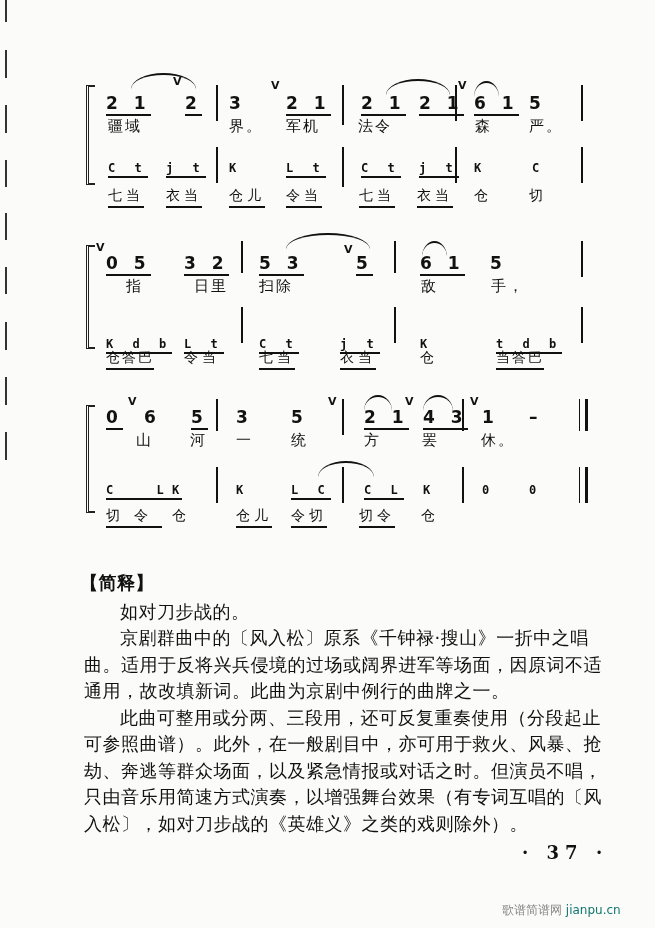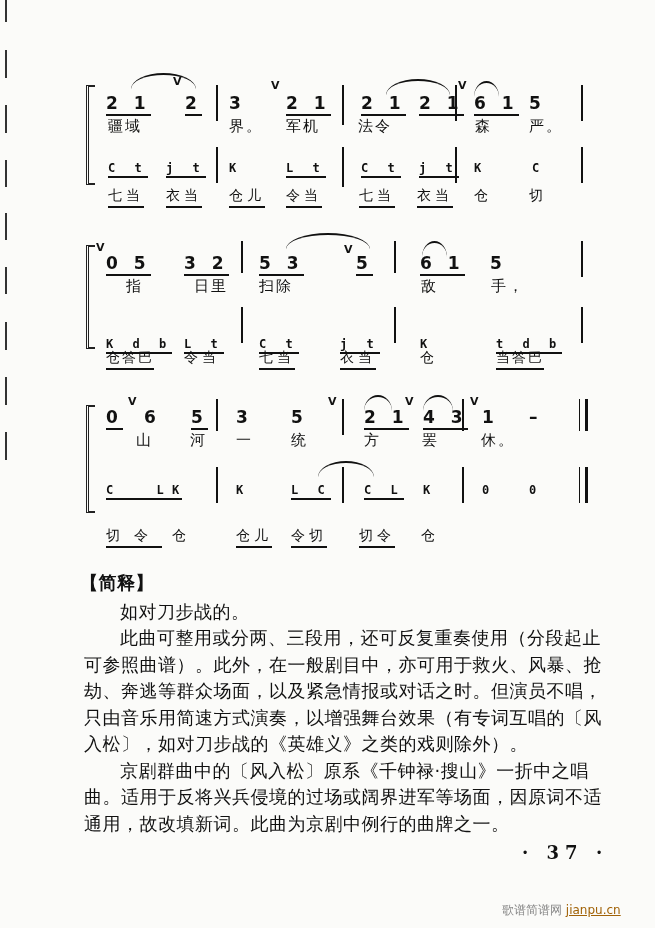--- a/index.html
+++ b/index.html
@@ -26,21 +26,21 @@
   .breath { position:absolute; font-size:11px; font-weight:bold; }
   .slur {
     position:absolute; height:14px; border-top:2px solid #111;
     border-radius:50% 50% 0 0 / 100% 100% 0 0;
   }
   .notes { position:absolute; left:84px; width:520px; font-size:18px; line-height:26.5px; }
   .notes p { margin:0; text-indent:2em; letter-spacing:0.5px; }
   .notes .heading { text-indent:-4px; font-weight:bold; margin-bottom:2px; }
   .page-num { position:absolute; left:522px; top:842px; font-family:"DejaVu Serif", serif; font-weight:bold; font-size:18px; letter-spacing:6px; }
   .watermark { position:absolute; left:502px; top:902px; font-size:12px; color:#888; }
-  .watermark .en { color:#a16207;text-decoration:underline; }
+  .watermark .en { color:#0f766e; }
 </style>
 </head>
 <body>
 
 <div class="margin-dash" style="top:0;height:22px"></div>
 <div class="margin-dash" style="top:50px;height:28px"></div>
 <div class="margin-dash" style="top:105px;height:28px"></div>
 <div class="margin-dash" style="top:160px;height:27px"></div>
 <div class="margin-dash" style="top:213px;height:27px"></div>
 <div class="margin-dash" style="top:267px;height:27px"></div>
@@ -182,43 +182,43 @@
   <div class="row" style="top:78px">
     <span class="cell perc ul" style="left:20px;letter-spacing:18px">C L</span>
     <span class="cell perc" style="left:86px">K</span>
     <span class="cell perc" style="left:150px">K</span>
     <span class="cell perc ul" style="left:205px">L C</span>
     <span class="cell perc ul" style="left:278px">C L</span>
     <span class="cell perc" style="left:337px">K</span>
     <span class="cell perc" style="left:396px">0</span>
     <span class="cell perc" style="left:443px">0</span>
   </div>
-  <div class="row" style="top:122px">
+  <div class="row" style="top:102px">
     <span class="cell pname ul" style="left:20px;letter-spacing:14px">切令</span>
     <span class="cell pname" style="left:86px">仓</span>
     <span class="cell pname ul" style="left:150px">仓儿</span>
     <span class="cell pname ul" style="left:205px">令切</span>
     <span class="cell pname ul" style="left:273px">切令</span>
     <span class="cell pname" style="left:335px">仓</span>
   </div>
   <div class="barline" style="left:130px;top:-6px;height:32px"></div>
   <div class="barline" style="left:256px;top:-6px;height:36px"></div>
   <div class="barline" style="left:376px;top:-6px;height:32px"></div>
   <div class="dbar" style="left:493px;top:-6px;height:32px"></div>
   <div class="barline" style="left:130px;top:62px;height:36px"></div>
   <div class="barline" style="left:256px;top:62px;height:36px"></div>
   <div class="barline" style="left:376px;top:62px;height:36px"></div>
   <div class="dbar" style="left:493px;top:62px;height:36px"></div>
 </div>
 
 <div class="notes" style="top:570px">
   <p class="heading">【简释】</p>
   <p>如对刀步战的。</p>
+  <p>京剧群曲中的〔风入松〕原系《千钟禄·搜山》一折中之唱曲。适用于反将兴兵侵境的过场或阔界进军等场面，因原词不适通用，故改填新词。此曲为京剧中例行的曲牌之一。</p>
   <p>此曲可整用或分两、三段用，还可反复重奏使用（分段起止可参照曲谱）。此外，在一般剧目中，亦可用于救火、风暴、抢劫、奔逃等群众场面，以及紧急情报或对话之时。但演员不唱，只由音乐用简速方式演奏，以增强舞台效果（有专词互唱的〔风入松〕，如对刀步战的《英雄义》之类的戏则除外）。</p>
-  <p>京剧群曲中的〔风入松〕原系《千钟禄·搜山》一折中之唱曲。适用于反将兴兵侵境的过场或阔界进军等场面，因原词不适通用，故改填新词。此曲为京剧中例行的曲牌之一。</p>
 </div>
 
 <div class="page-num">· <span>37</span> ·</div>
 
 <div class="watermark">
   <span>歌谱简谱网</span>
   <span class="en">jianpu.cn</span>
 </div>
 
 </body></html>

